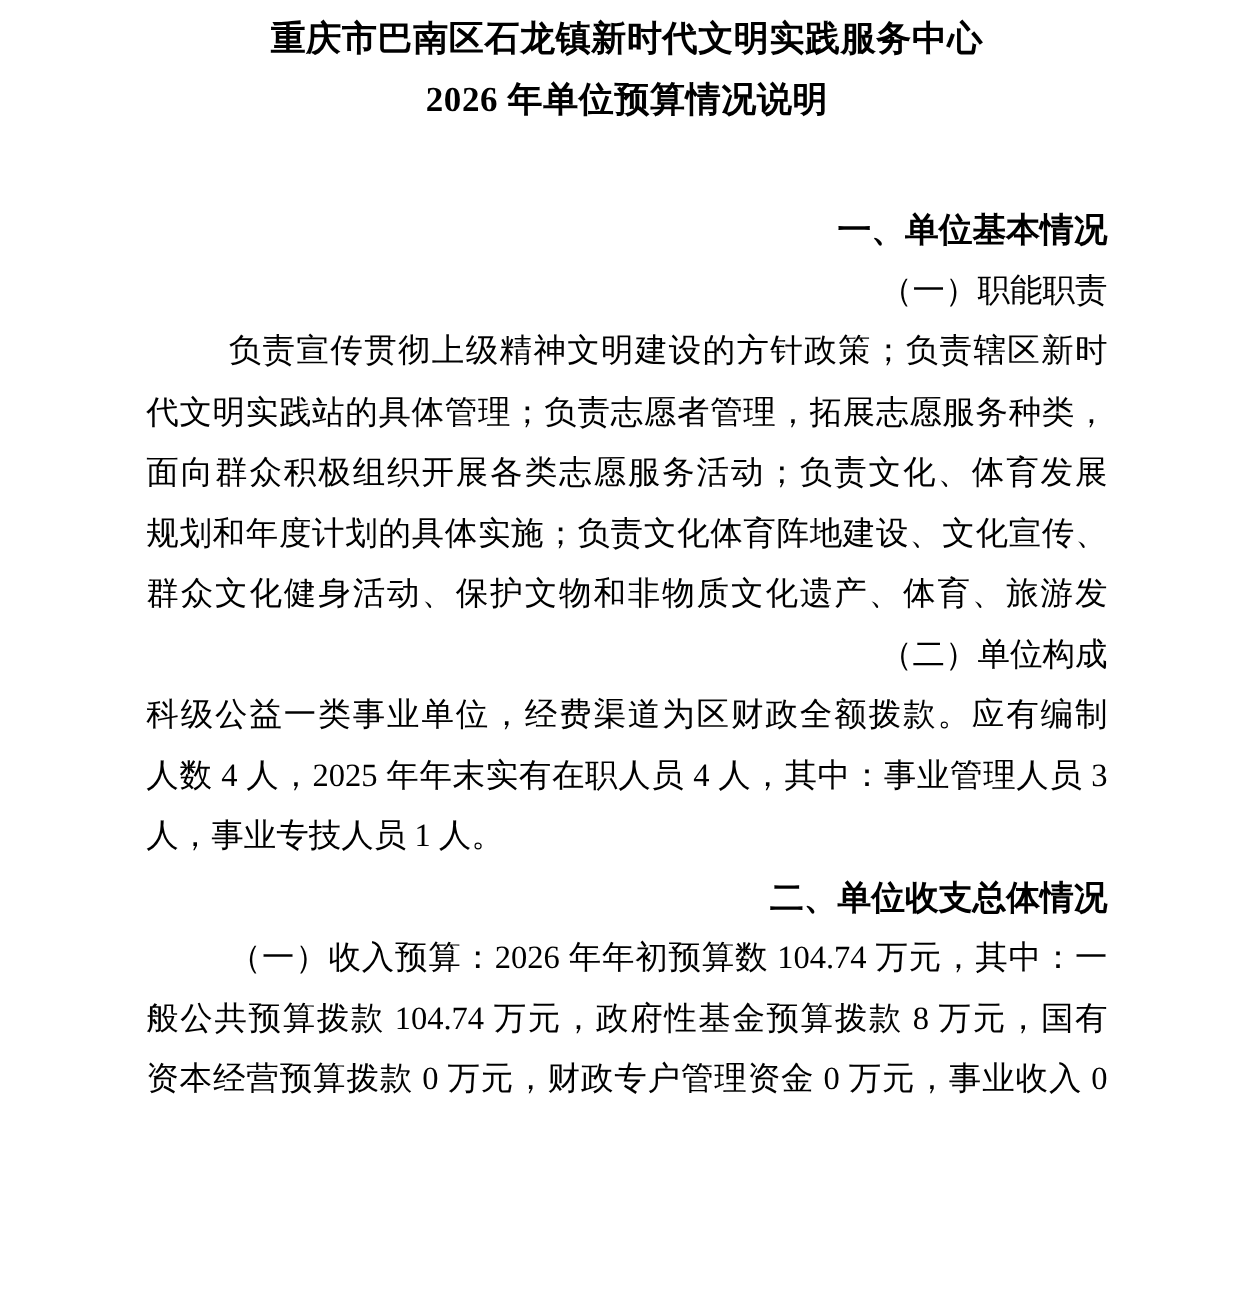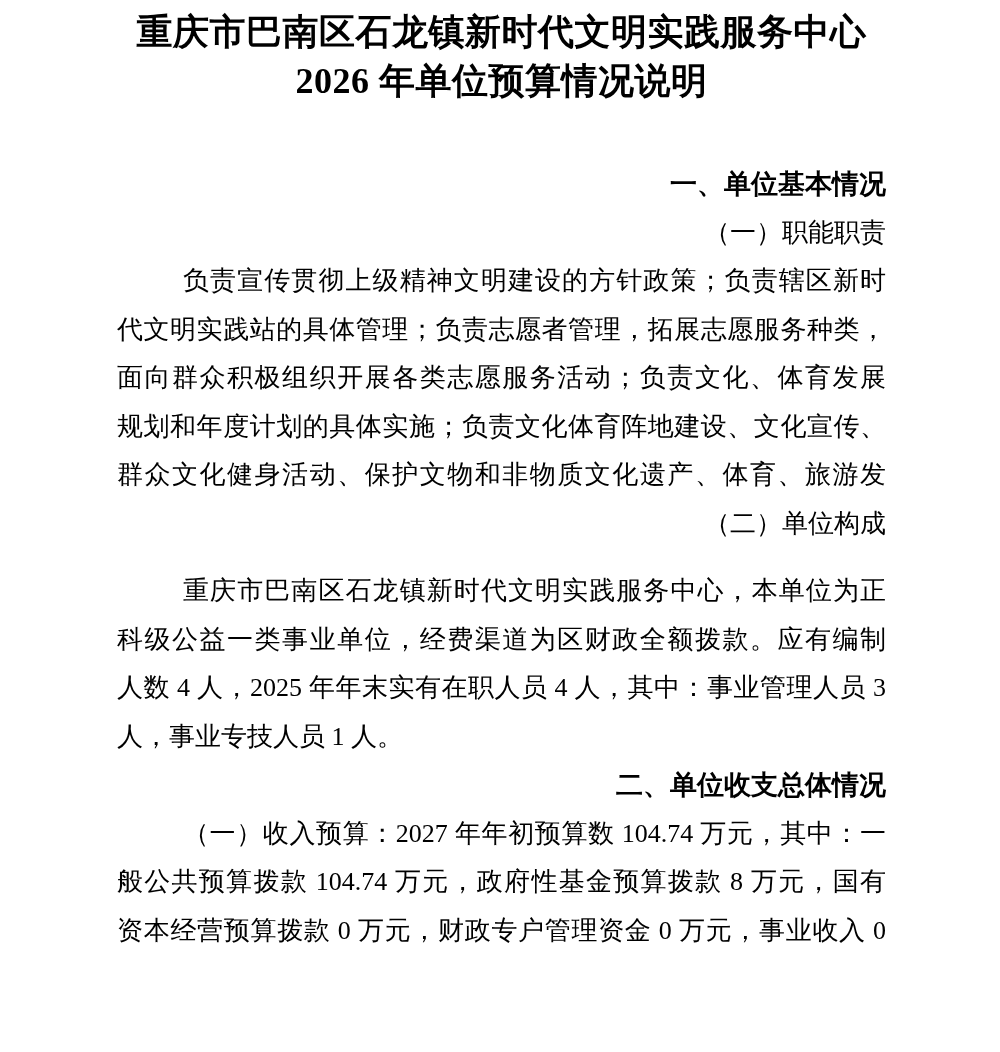--- a/index.html
+++ b/index.html
@@ -17,21 +17,21 @@
     background: #ffffff;
     color: #000000;
     overflow: hidden;
     font-family: "Liberation Serif", "DejaVu Serif", serif;
   }
   .doc-title {
     margin: 0;
     text-align: center;
     font-family: "Liberation Serif", "DejaVu Serif", serif;
     font-weight: 700;
-    font-size: 36px;
+    font-size: 28px;
     letter-spacing: 0.5px;
   }
   .t-line {
     display: block;
     height: 48.5px;
     line-height: 48.5px;
     white-space: nowrap;
   }
   .line {
     display: block;
@@ -86,27 +86,26 @@
     <div class="line indent jline">负责宣传贯彻上级精神文明建设的方针政策；负责辖区新时</div>
     <div class="line jline">代文明实践站的具体管理；负责志愿者管理，拓展志愿服务种类，</div>
     <div class="line jline">面向群众积极组织开展各类志愿服务活动；负责文化、体育发展</div>
     <div class="line jline">规划和年度计划的具体实施；负责文化体育阵地建设、文化宣传、</div>
     <div class="line jline">群众文化健身活动、保护文物和非物质文化遗产、体育、旅游发</div>
   </div>
 
   <div class="line sub">（二）单位构成</div>
 
   <div>
-    <div class="line indent jline para2-start">重庆市巴南区石龙镇新时代文明实践服务中心，本单位为正</div>
     <div class="line jline">科级公益一类事业单位，经费渠道为区财政全额拨款。应有编制</div>
     <div class="line jline">人数 4 人，2025 年年末实有在职人员 4 人，其中：事业管理人员 3</div>
     <div class="line">人，事业专技人员 1 人。</div>
   </div>
 
   <div class="line h1">二、单位收支总体情况</div>
 
   <div>
-    <div class="line indent jline">（一）收入预算：2027 年年初预算数 104.74 万元，其中：一</div>
+    <div class="line indent jline">（一）收入预算：2026 年年初预算数 104.74 万元，其中：一</div>
     <div class="line jline">般公共预算拨款 104.74 万元，政府性基金预算拨款 8 万元，国有</div>
     <div class="line jline">资本经营预算拨款 0 万元，财政专户管理资金 0 万元，事业收入 0</div>
   </div>
 
 </div>
 
 </body></html>

